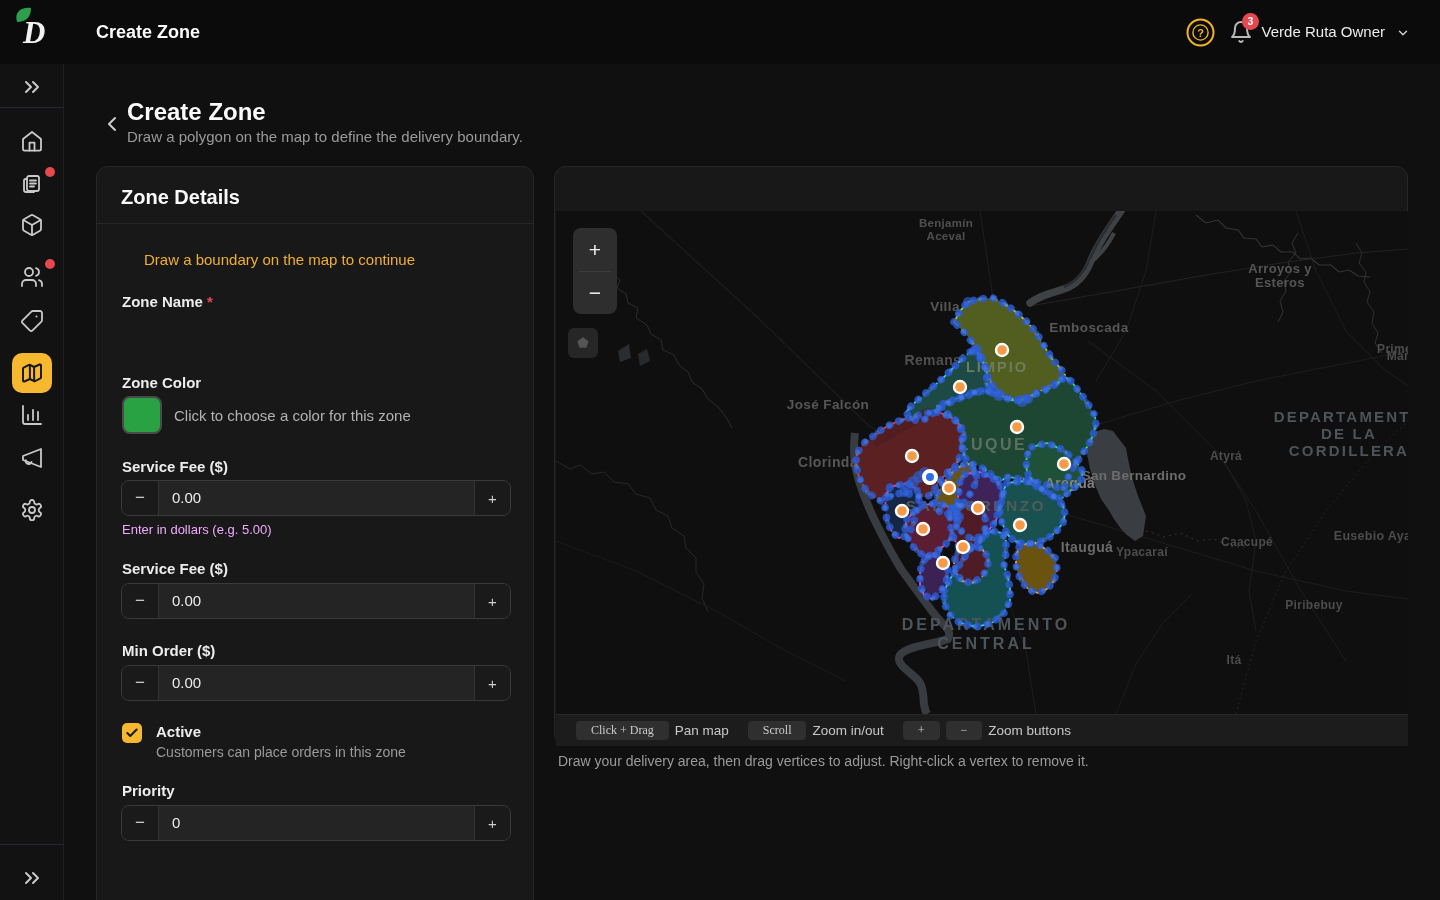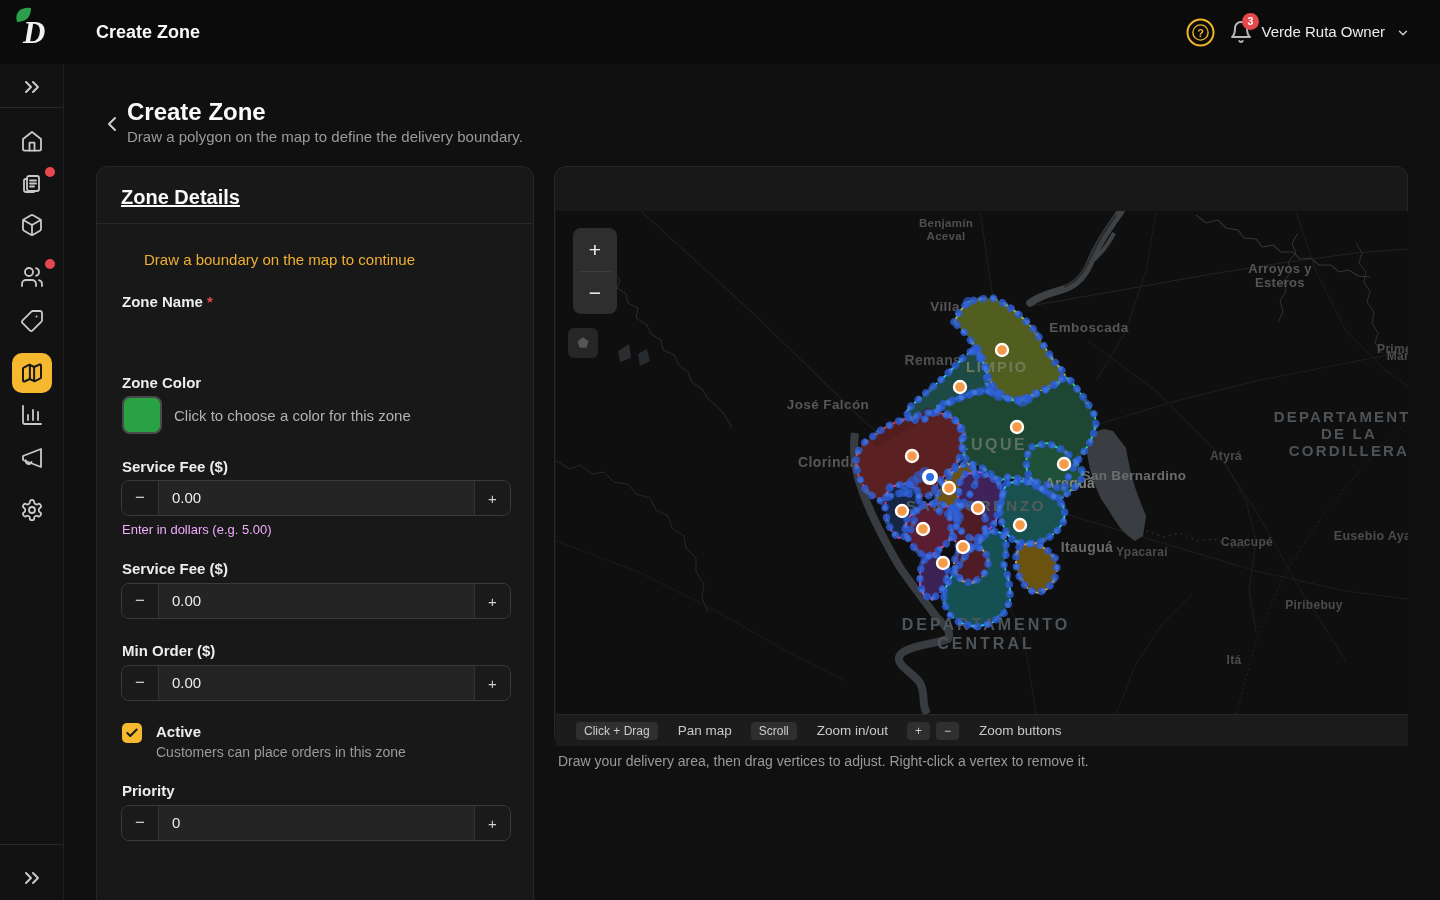--- a/index.html
+++ b/index.html
@@ -14,21 +14,21 @@
   .icon { position:absolute; left:50%; transform:translateX(-50%); width:24px; height:24px; color:#c9c9c9; }
   .active-item { position:absolute; left:12px; top:289px; width:40px; height:40px; background:#f5b82e; border-radius:10px; }
   .active-item svg { position:absolute; left:8px; top:8px; color:#1a1a1a; }
   .reddot { position:absolute; width:10px; height:10px; border-radius:50%; background:#e5484d; left:45px; }
   .main { position:absolute; left:64px; top:64px; right:0; bottom:0; background:#101010; }
   .backbtn { position:absolute; left:36px; top:48px; width:24px; height:24px; color:#cccccc; }
   .pagetitle { position:absolute; left:63px; top:34px; font-size:24px; font-weight:bold; color:#fafafa; }
   .pagesub { position:absolute; left:63px; top:64px; font-size:15px; color:#9a9a9a; }
   .card { position:absolute; background:#181818; border:1px solid #272727; border-radius:12px; }
   #zonecard { left:32px; top:102px; width:438px; height:900px; }
-  .zc-title { position:absolute; left:24px; top:19px; font-size:20px; font-weight:bold; color:#fafafa;text-decoration:underline; }
+  .zc-title { position:absolute; left:24px; top:19px; font-size:20px; font-weight:bold; color:#fafafa; }
   .zc-div { position:absolute; left:0; top:56px; width:100%; height:1px; background:#272727; }
   .warn { position:absolute; left:47px; top:84px; font-size:15px; color:#efaf31; }
   .lbl { position:absolute; left:25px; font-size:15px; font-weight:bold; color:#ededed; }
   .lbl .req { color:#e5484d; }
   .input { position:absolute; left:24px; width:390px; height:34px; background:#1f1f1f; border:1px solid #3a3a3a; border-radius:8px; color:#6e6e6e; font-size:15px; line-height:32px; padding-left:15px; }
   .swatch { position:absolute; left:25px; top:229px; width:40px; height:38px; background:#28a243; border:2px solid #4a4a4a; border-radius:8px; }
   .swlbl { position:absolute; left:77px; top:240px; font-size:15px; color:#b2b2b2; }
   .spin { position:absolute; left:24px; width:390px; height:36px; border:1px solid #3a3a3a; border-radius:8px; background:#242424; overflow:hidden; display:flex; }
   .spin .mb { width:37px; background:#1a1a1a; color:#cfcfcf; font-size:17px; display:flex; align-items:center; justify-content:center; border-right:1px solid #333; }
   .spin .pb { width:36px; background:#1a1a1a; color:#cfcfcf; font-size:15px; display:flex; align-items:center; justify-content:center; border-left:1px solid #333; }
@@ -37,22 +37,22 @@
   .chk { position:absolute; left:25px; top:556px; width:20px; height:20px; background:#f5b82e; border-radius:5px; }
   .chk svg { position:absolute; left:3px; top:3px; }
   .chklbl { position:absolute; left:59px; top:556px; font-size:15px; font-weight:bold; color:#ededed; }
   .chksub { position:absolute; left:59px; top:577px; font-size:14px; color:#9a9a9a; }
   #mapcard { left:490px; top:102px; width:854px; height:580px; }
   .mc-head { position:absolute; left:0; top:0; width:100%; height:44px; border-bottom:1px solid #272727; }
   .mc-title { position:absolute; left:20px; top:14px; font-size:16px; font-weight:bold; color:#fafafa; }
   .mc-hint { position:absolute; right:22px; top:16px; font-size:13.5px; color:#9a9a9a; }
   .mapwrap { position:absolute; left:1px; top:44px; width:852px; height:503px; overflow:hidden;padding-left:16px; }
   .kbar { position:absolute; left:1px; top:547px; width:852px; height:32px; background:#1c1c1c; border-top:1px solid #272727; display:flex; align-items:center; padding-left:20px; }
-  .kbd { font-family:Liberation Sans, sans-serif; font-size:12px; color:#cccccc; background:#2f2f2f; border-radius:4px; padding:2px 8px; }
-  .klbl { font-size:13.5px; color:#c8c8c8; margin-left:20px; }
+  .kbd { font-family:Liberation Serif, serif; font-size:12px; color:#cccccc; background:#2f2f2f; border-radius:4px; padding:2px 15px; }
+  .klbl { font-size:13.5px; color:#c8c8c8; margin-left:6px; }
   .caption { position:absolute; left:494px; top:689px; font-size:14px; color:#9a9a9a; }
   .zctrl { position:absolute; left:17px; top:17px; width:44px; height:86px; background:#2e2e2e; border-radius:8px; }
   .zctrl .zb { position:absolute; left:0; width:44px; height:43px; color:#efefef; font-size:21px; text-align:center; line-height:43px; }
   .pent { position:absolute; left:12px; top:117px; width:30px; height:30px; background:#262626; border-radius:6px; }
 </style>
 </head>
 <body>
 <div class="logo">
   <svg width="64" height="64" viewBox="0 0 64 64">
     <text x="23" y="43" font-family="Liberation Serif, serif" font-style="italic" font-weight="bold" font-size="31" fill="#f2f2f2">D</text>

